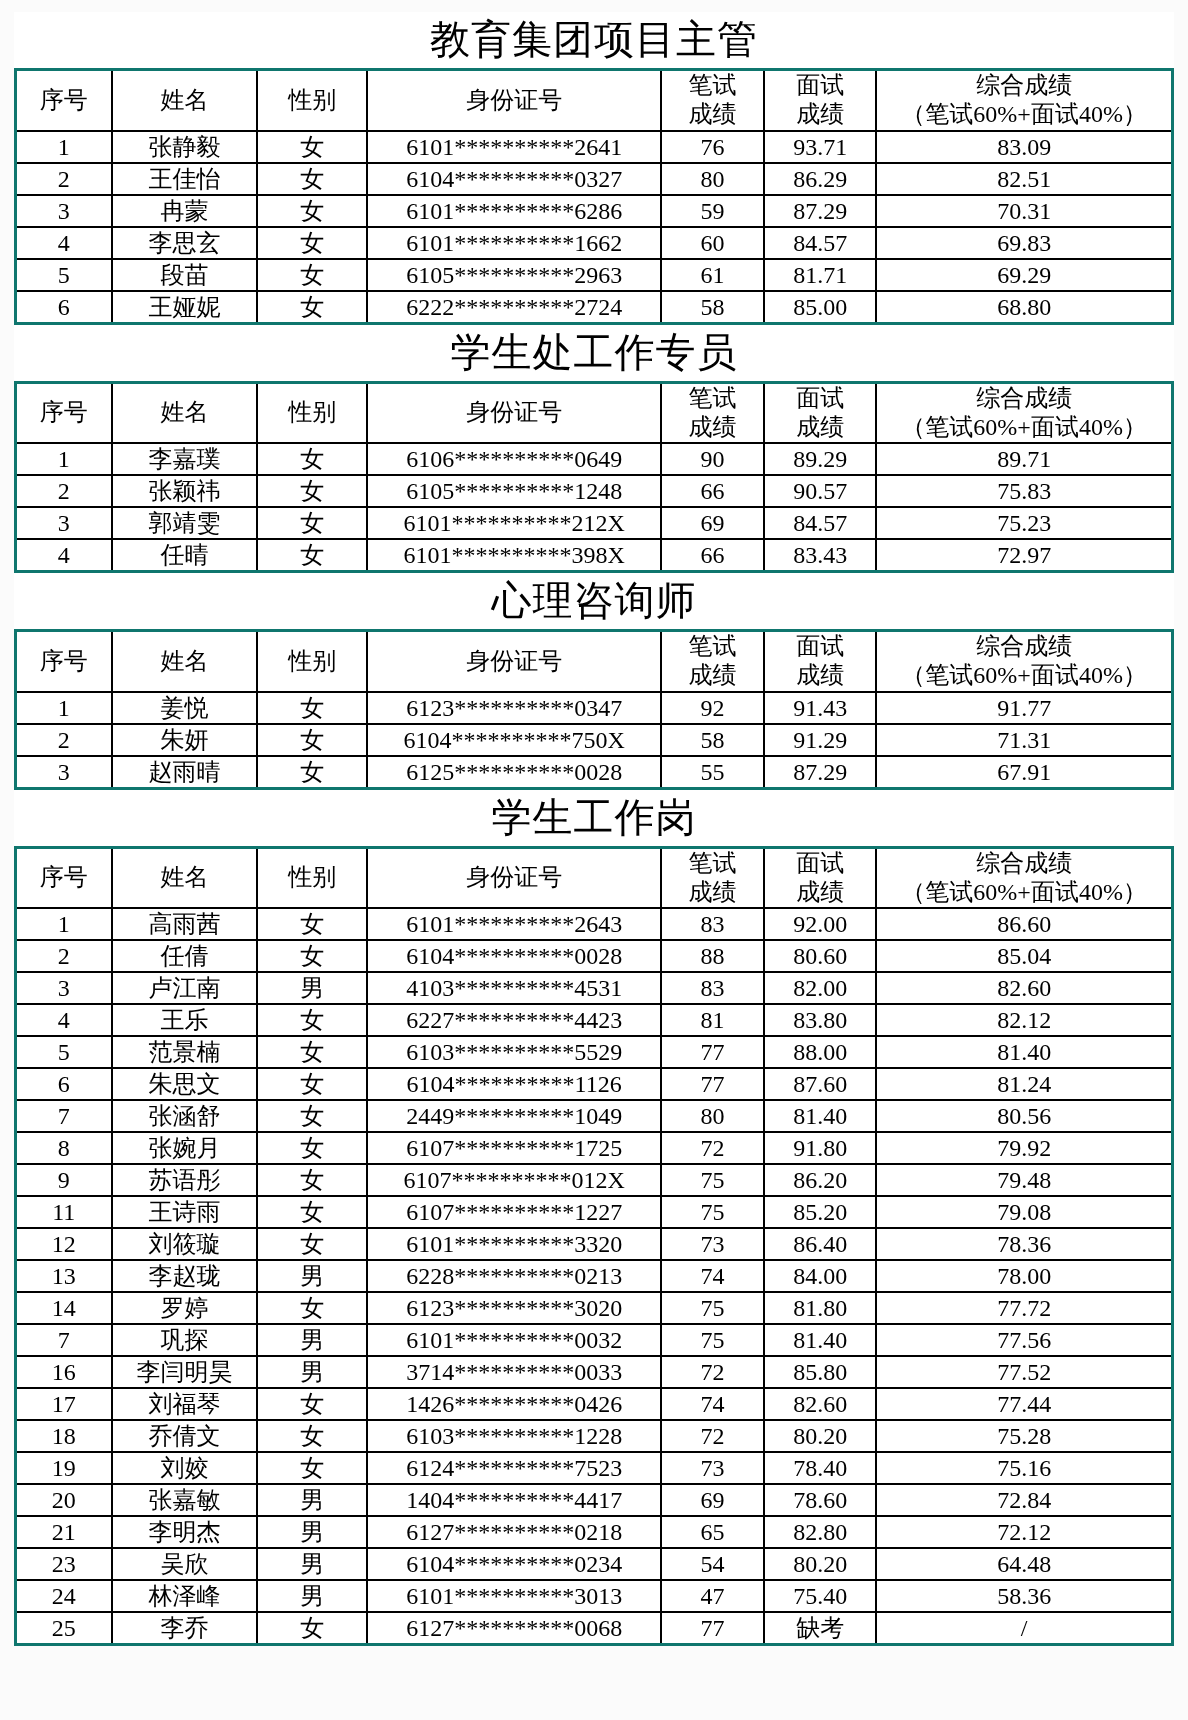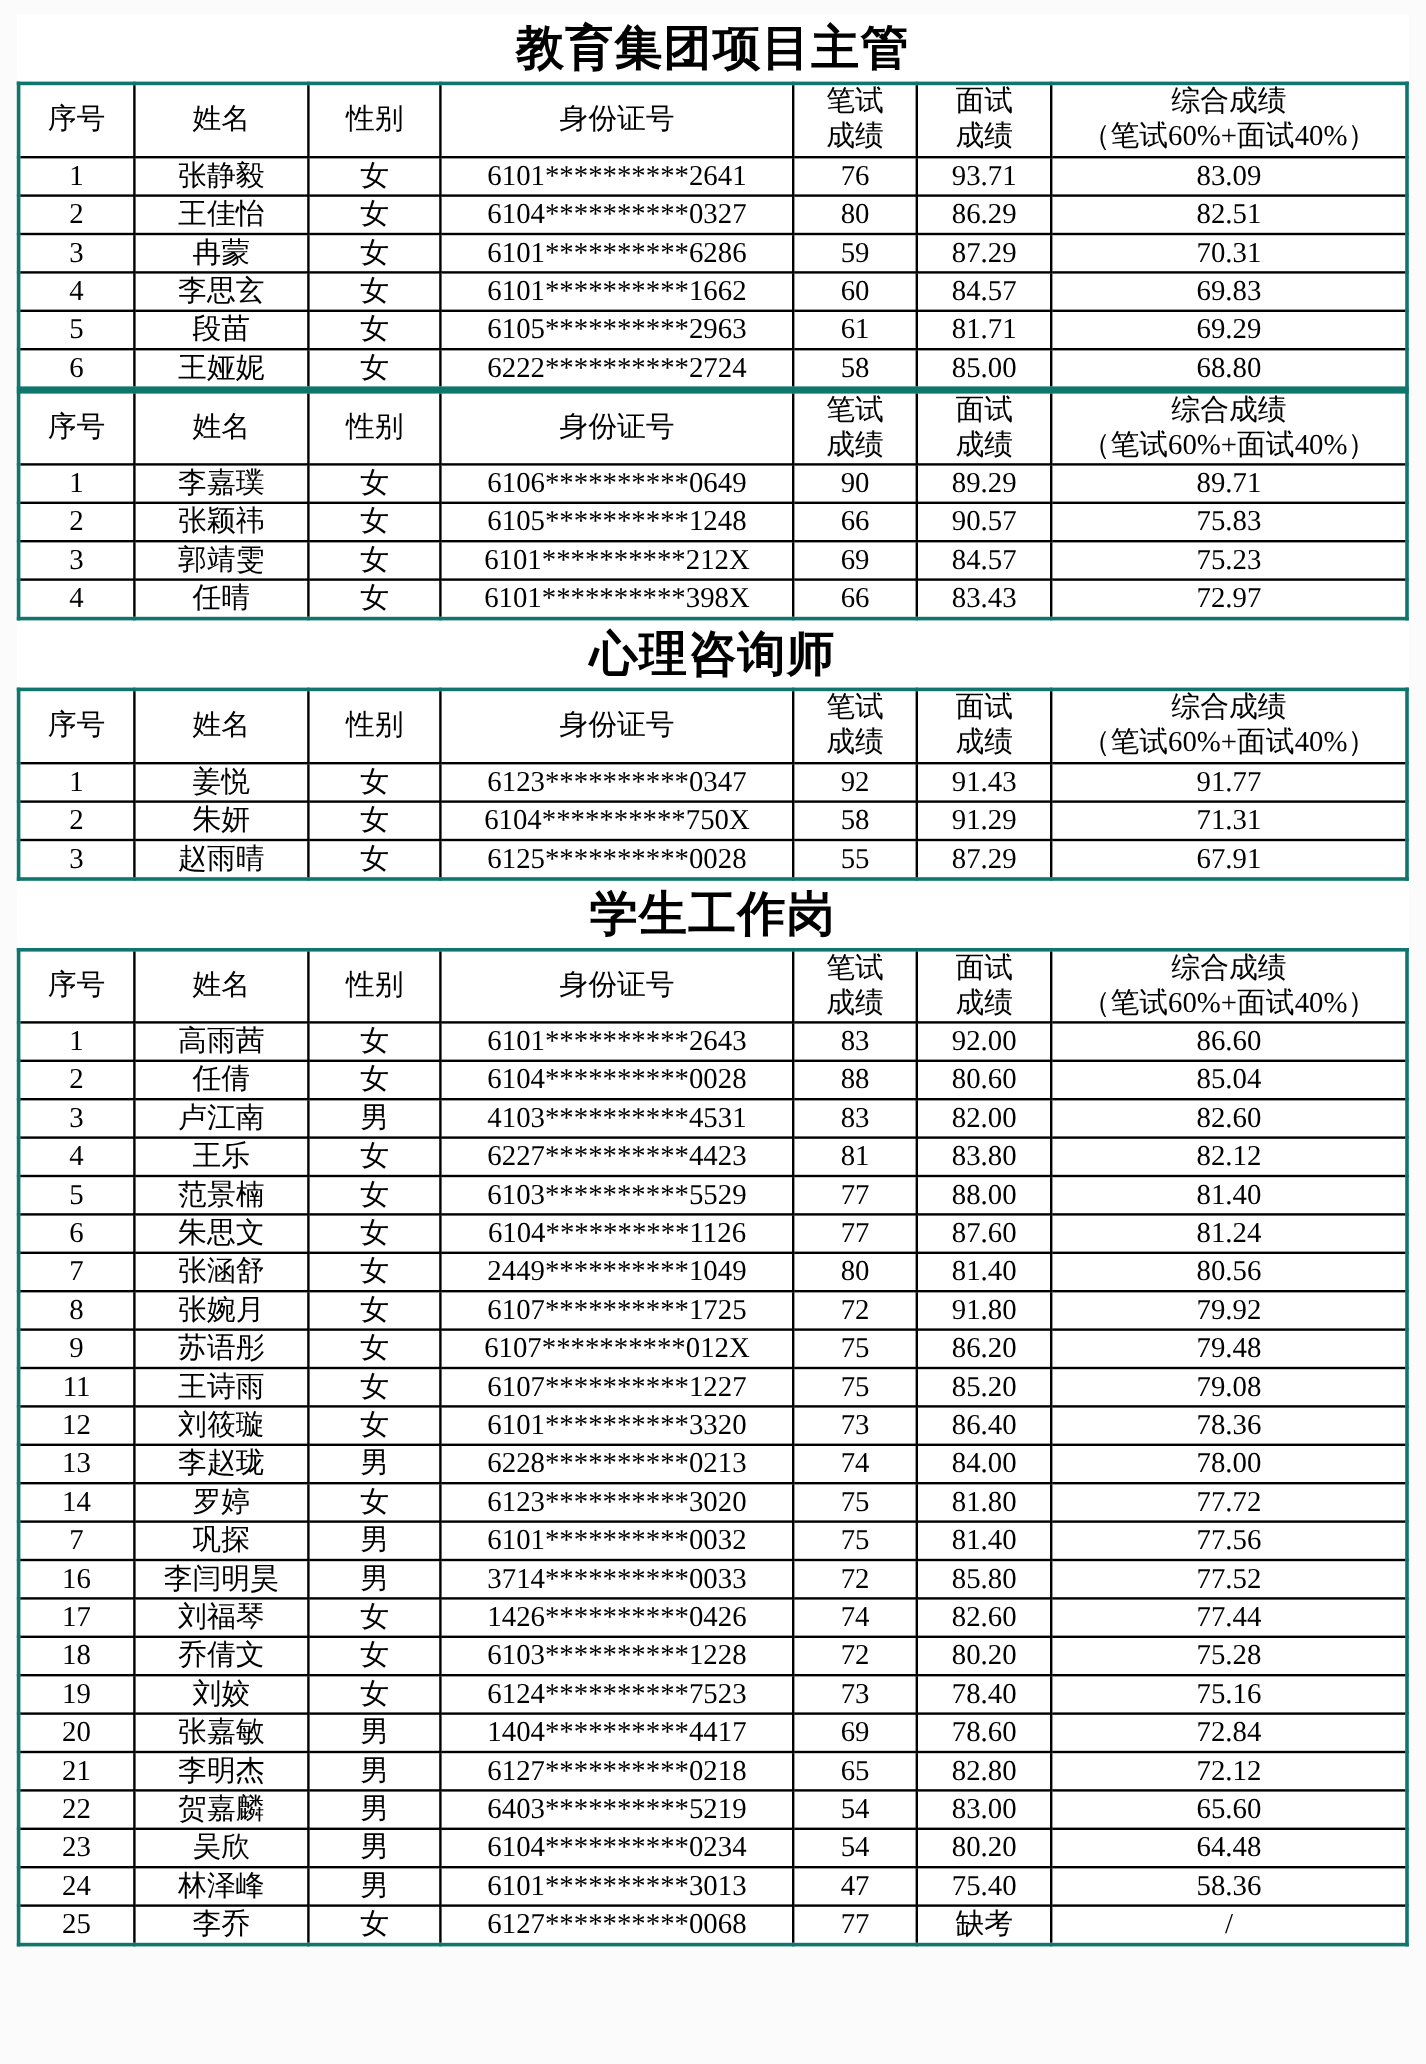--- a/index.html
+++ b/index.html
@@ -20,21 +20,21 @@
     margin: 12px 14px 0 14px;
     background: #ffffff;
   }
   .table-section { margin: 0; }
   .section-title {
     height: 56px;
     line-height: 56px;
     margin: 0;
     text-align: center;
     font-size: 40px;
-    font-weight: 700;
+    font-weight: 400;
     letter-spacing: 1px;
     white-space: nowrap;
   }
   table.score-table {
     width: 100%;
     table-layout: fixed;
     border-collapse: collapse;
     border: 3px solid #0f766e;
   }
   table.score-table th,
@@ -157,20 +157,21 @@
             <td>6222**********2724</td>
             <td>58</td>
             <td>85.00</td>
             <td>68.80</td>
           </tr>
         </tbody>
     </table>
   </section>
 
   <section class="table-section">
+    <h2 class="section-title">学生处工作专员</h2>
     <table class="score-table">
         <colgroup>
           <col style="width: 8.3%;">
           <col style="width: 12.6%;">
           <col style="width: 9.5%;">
           <col style="width: 25.4%;">
           <col style="width: 8.9%;">
           <col style="width: 9.7%;">
           <col style="width: 25.6%;">
         </colgroup>
@@ -530,29 +531,20 @@
           <tr>
             <td>21</td>
             <td>李明杰</td>
             <td>男</td>
             <td>6127**********0218</td>
             <td>65</td>
             <td>82.80</td>
             <td>72.12</td>
           </tr>
           <tr>
-            <td>22</td>
-            <td>贺嘉麟</td>
-            <td>男</td>
-            <td>6403**********5219</td>
-            <td>54</td>
-            <td>83.00</td>
-            <td>65.60</td>
-          </tr>
-          <tr>
             <td>23</td>
             <td>吴欣</td>
             <td>男</td>
             <td>6104**********0234</td>
             <td>54</td>
             <td>80.20</td>
             <td>64.48</td>
           </tr>
           <tr>
             <td>24</td>

